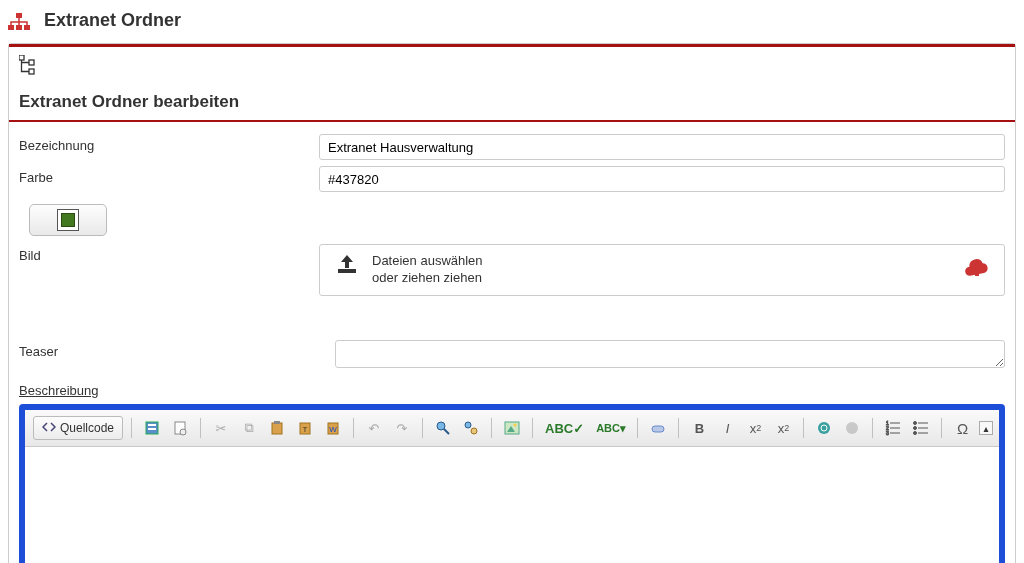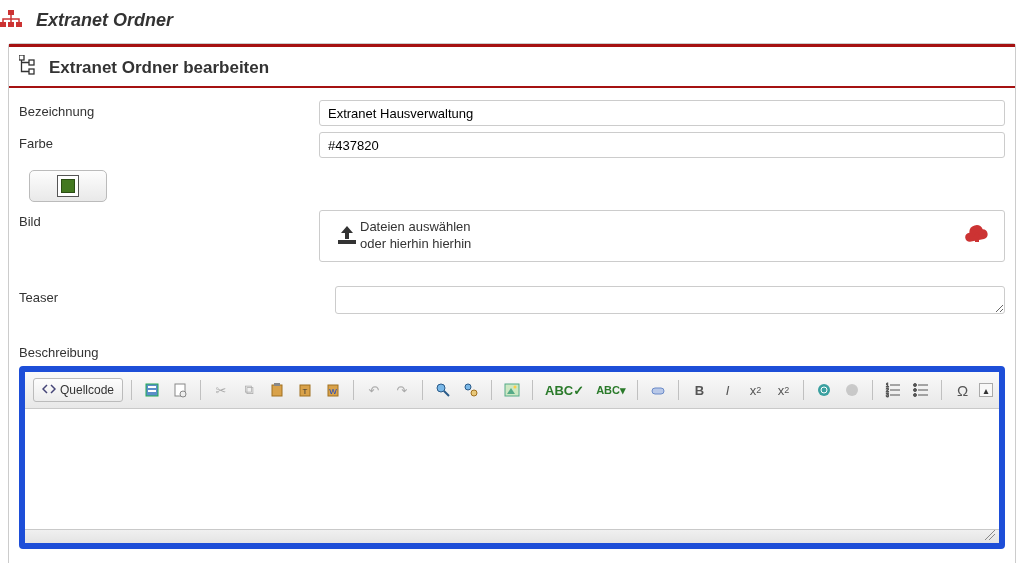--- a/index.html
+++ b/index.html
@@ -5,43 +5,43 @@
   * { box-sizing: border-box; }
   body {
     margin: 0;
     font-family: Arial, Helvetica, sans-serif;
     font-size: 13px;
     color: #333;
     background: #fff;
   }
   .top-header {
     display: flex;
-    align-items: flex-start;
-    padding: 10px 12px 12px 0;
+    align-items: flex-end;
+    padding: 10px 12px 12px 8px;
     gap: 14px;
-    font-style: italic;
   }
   .top-header .title {
     font-size: 18px;
     font-weight: bold;
   }
   .app-icon svg { display: block; }
   .section {
     margin: 0 8px;
     border: 1px solid #ccc;
     border-radius: 3px;
     background: #fff;
   }
   .section-header {
     display: flex;
-    align-items: flex-end;
-    gap: 8px;
+    align-items: flex-start;
+    gap: 14px;
     padding: 8px 10px;
     border-top: 3px solid #a51111;
     border-bottom: 2px solid #a51111;
+    flex-direction: column;
   }
   .section-header .title {
     font-size: 17px;
     font-weight: bold;
   }
   .section-body {
     padding: 12px 10px 6px 10px;
     border-bottom-left-radius: 3px;
     border-bottom-right-radius: 3px;
   }
@@ -95,26 +95,28 @@
     border: 1px solid #ccc;
     border-radius: 3px;
     height: 52px;
     display: flex;
     align-items: center;
     justify-content: space-between;
     padding: 0 14px;
   }
   .upload-left {
     display: flex;
-    align-items: center;
+    align-items: flex-start;
+    gap: 12px;
   }
   .upload-text { line-height: 1.3; }
   .cloud-icon { color: #c33; }
   .full-width-label {
-    margin: 28px 0 6px 0;
+    margin: 12px 0 6px 0;
+    text-decoration: underline;
   }
   .rte-wrap {
     border: 6px solid #1d4ed8;
     border-radius: 4px;
     position: relative;
   }
   .rte-toolbar {
     background: linear-gradient(#fafafa, #e8e8e8);
     border-bottom: 1px solid #c9c9c9;
     padding: 6px 8px;
@@ -186,21 +188,21 @@
   }
   .footer-bar {
     margin-top: 16px;
     background: linear-gradient(#f4f4f4,#ececec);
     border-top: 1px solid #d5d5d5;
     padding: 8px 6px;
     display: flex;
     gap: 14px;
   }
   .gap-bild { margin-top: 8px; }
-  .gap-teaser { margin-top: 24px; gap: 16px; }
+  .gap-teaser { margin-top: 44px; gap: 16px; }
 </style>
 </head>
 <body>
 
 <div class="top-header">
   <span class="app-icon">
     <svg width="22" height="18" viewBox="0 0 22 18">
       <rect x="8" y="0" width="6" height="5" fill="#c33"></rect>
       <rect x="0" y="12" width="6" height="5" fill="#c33"></rect>
       <rect x="8" y="12" width="6" height="5" fill="#c33"></rect>
@@ -256,21 +258,21 @@
         <div class="upload-box">
           <div class="upload-left">
             <span>
               <svg width="26" height="22" viewBox="0 0 26 22" fill="#333">
                 <path d="M4 16 h18 v4 H4z"></path>
                 <path d="M13 2 L19 9 H15 V15 H11 V9 H7 z"></path>
               </svg>
             </span>
             <div class="upload-text">
               <div>Dateien auswählen</div>
-              <div>oder hierhin hierhin</div>
+              <div>oder ziehen ziehen</div>
             </div>
           </div>
           <span class="cloud-icon">
             <svg width="26" height="20" viewBox="0 0 26 20" fill="#c33">
               <path d="M20 14a5 5 0 0 0-1.3-9.8A7 7 0 0 0 5.4 7.8 4.5 4.5 0 0 0 6 16.8"></path>
               <path d="M13 7 L17 12 H15 V17 H11 V12 H9z" fill="#c33"></path>
             </svg>
           </span>
         </div>
       </div>

